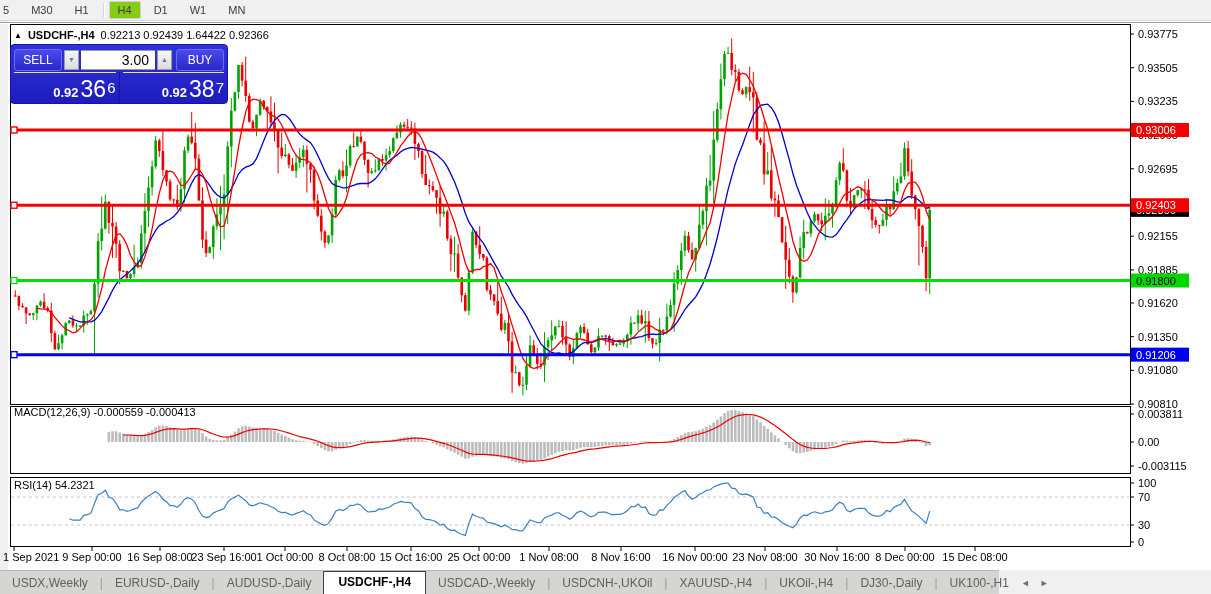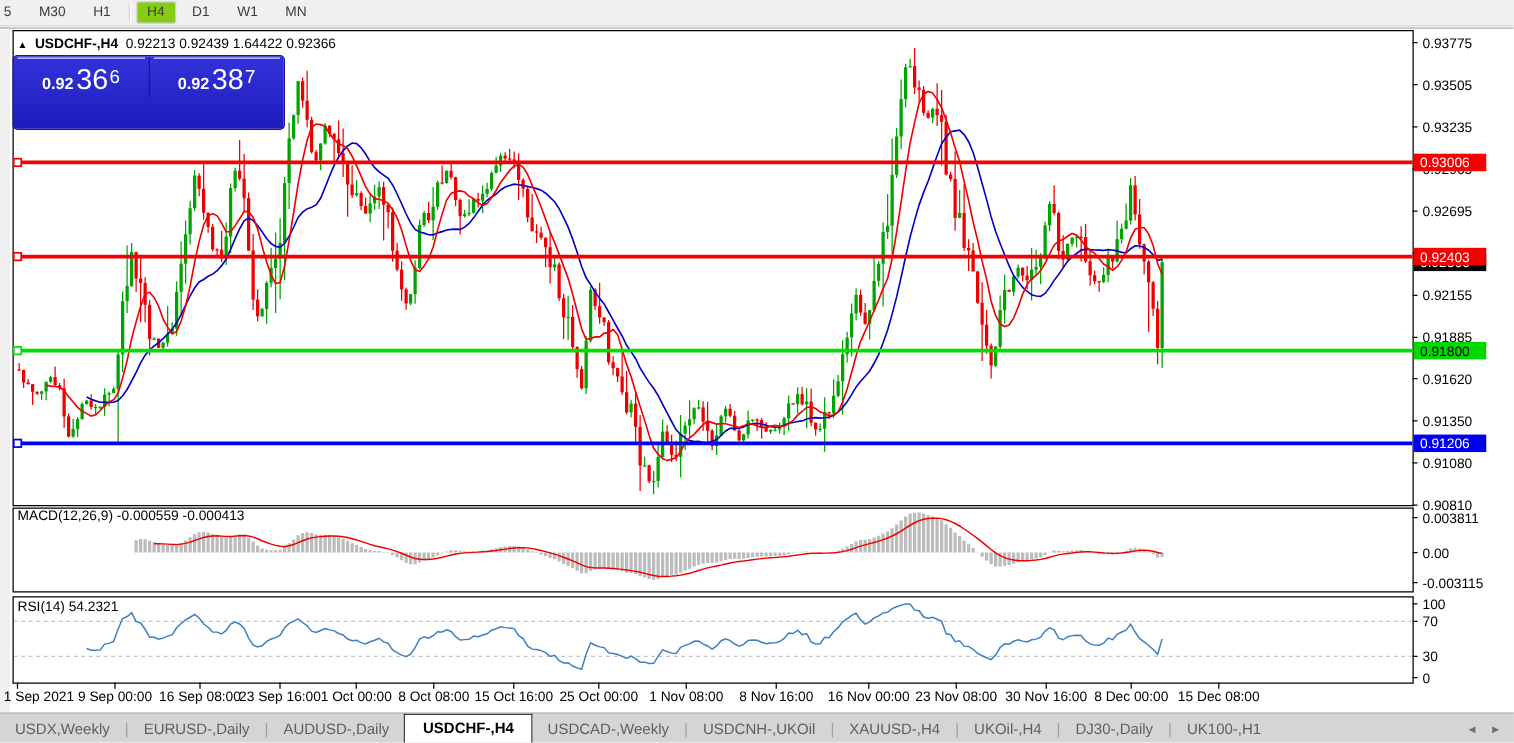--- a/index.html
+++ b/index.html
@@ -26,28 +26,28 @@
   .tp-row1{display:flex;align-items:center;height:26px;padding:3px 3px 0 3px;box-sizing:border-box;gap:2px;}
   .tp-btn{height:20px;color:#fff;font-size:12px;display:flex;align-items:center;justify-content:center;
      background:linear-gradient(#4a4aec,#2727cd);border:1px solid #6d6dfa;border-radius:3px;cursor:pointer;}
   .tp-sell{width:46px;}
   .tp-buy{width:46px;margin-left:2px;}
   .spin-btn{width:15px;height:20px;background:linear-gradient(#f7f7f7,#dcdcdc);border:1px solid #9b9b9b;
      color:#5b7ba6;font-size:7px;display:flex;align-items:center;justify-content:center;cursor:pointer;box-sizing:border-box;}
   .vol-input{width:74px;height:20px;border:1px solid #9b9b9b;border-left:none;border-right:none;
      font-size:14px;text-align:right;padding:0 6px 0 0;font-family:"Liberation Sans",sans-serif;box-sizing:border-box;}
   .tp-prices{display:flex;height:32px;margin-top:1px;}
-  .tp-half{flex:1;display:flex;align-items:flex-end;justify-content:center;color:#fff;
+  .tp-half{flex:1;display:flex;align-items:flex-end;justify-content:flex-end;color:#fff;
      border-top:1px solid rgba(255,255,255,.85);margin:0 3px;padding-bottom:1px;position:relative;}
   .tp-div{width:1px;background:#1414a6;}
   .p-small{font-size:13px;font-weight:bold;margin-right:2px;line-height:20px;}
   .p-big{font-size:23px;line-height:28px;font-weight:400;}
   .p-sup{font-size:15px;line-height:30px;align-self:flex-start;margin-left:1px;}
   
-  .tab-bar{position:absolute;left:0;top:570px;width:1211px;height:24px;background:#d5d5d3;
+  .tab-bar{position:absolute;left:0;top:570px;width:999px;height:24px;background:#d5d5d3;
      border-top:1px solid #b9b9b9;display:flex;align-items:flex-end;z-index:5;font-size:12px;
      color:#5f5f5f;box-sizing:border-box;}
   .tab{padding:3px 12px 4px 12px;cursor:pointer;white-space:nowrap;}
   .tab.active{background:#fff;border:1px solid #3f3f3f;border-bottom:none;color:#000;font-weight:600;
      padding:3px 14px 5px 14px;margin-bottom:0px;}
   .tabsep{color:#9d9d9d;padding:0 0 4px 0;}
   .tab-scroll{margin-left:auto;display:flex;gap:10px;padding:0 10px 6px 0;color:#6e6e6e;font-size:9px;}
   .tab-scroll span{cursor:pointer;}
 </style>
 </head>
@@ -935,20 +935,31 @@
     </g>
   </svg>
 
 <div class="chart-header">
   <span class="marker">▲</span>
   <span style="font-weight:bold;">USDCHF-,H4</span>
   <span>0.92213 0.92439 1.64422 0.92366</span>
 </div>
 
 <div class="trade-panel">
+  <div class="tp-row1">
+    <div class="tp-btn tp-sell">SELL</div>
+    <div class="spin-btn">
+      <span>▼</span>
+    </div>
+    <input class="vol-input" value="3.00" style="">
+    <div class="spin-btn">
+      <span>▲</span>
+    </div>
+    <div class="tp-btn tp-buy">BUY</div>
+  </div>
   <div class="tp-prices">
     <div class="tp-half">
       <span class="p-small">0.92</span>
       <span class="p-big">36</span>
       <span class="p-sup">6</span>
     </div>
     <div class="tp-div"></div>
     <div class="tp-half">
       <span class="p-small">0.92</span>
       <span class="p-big">38</span>

